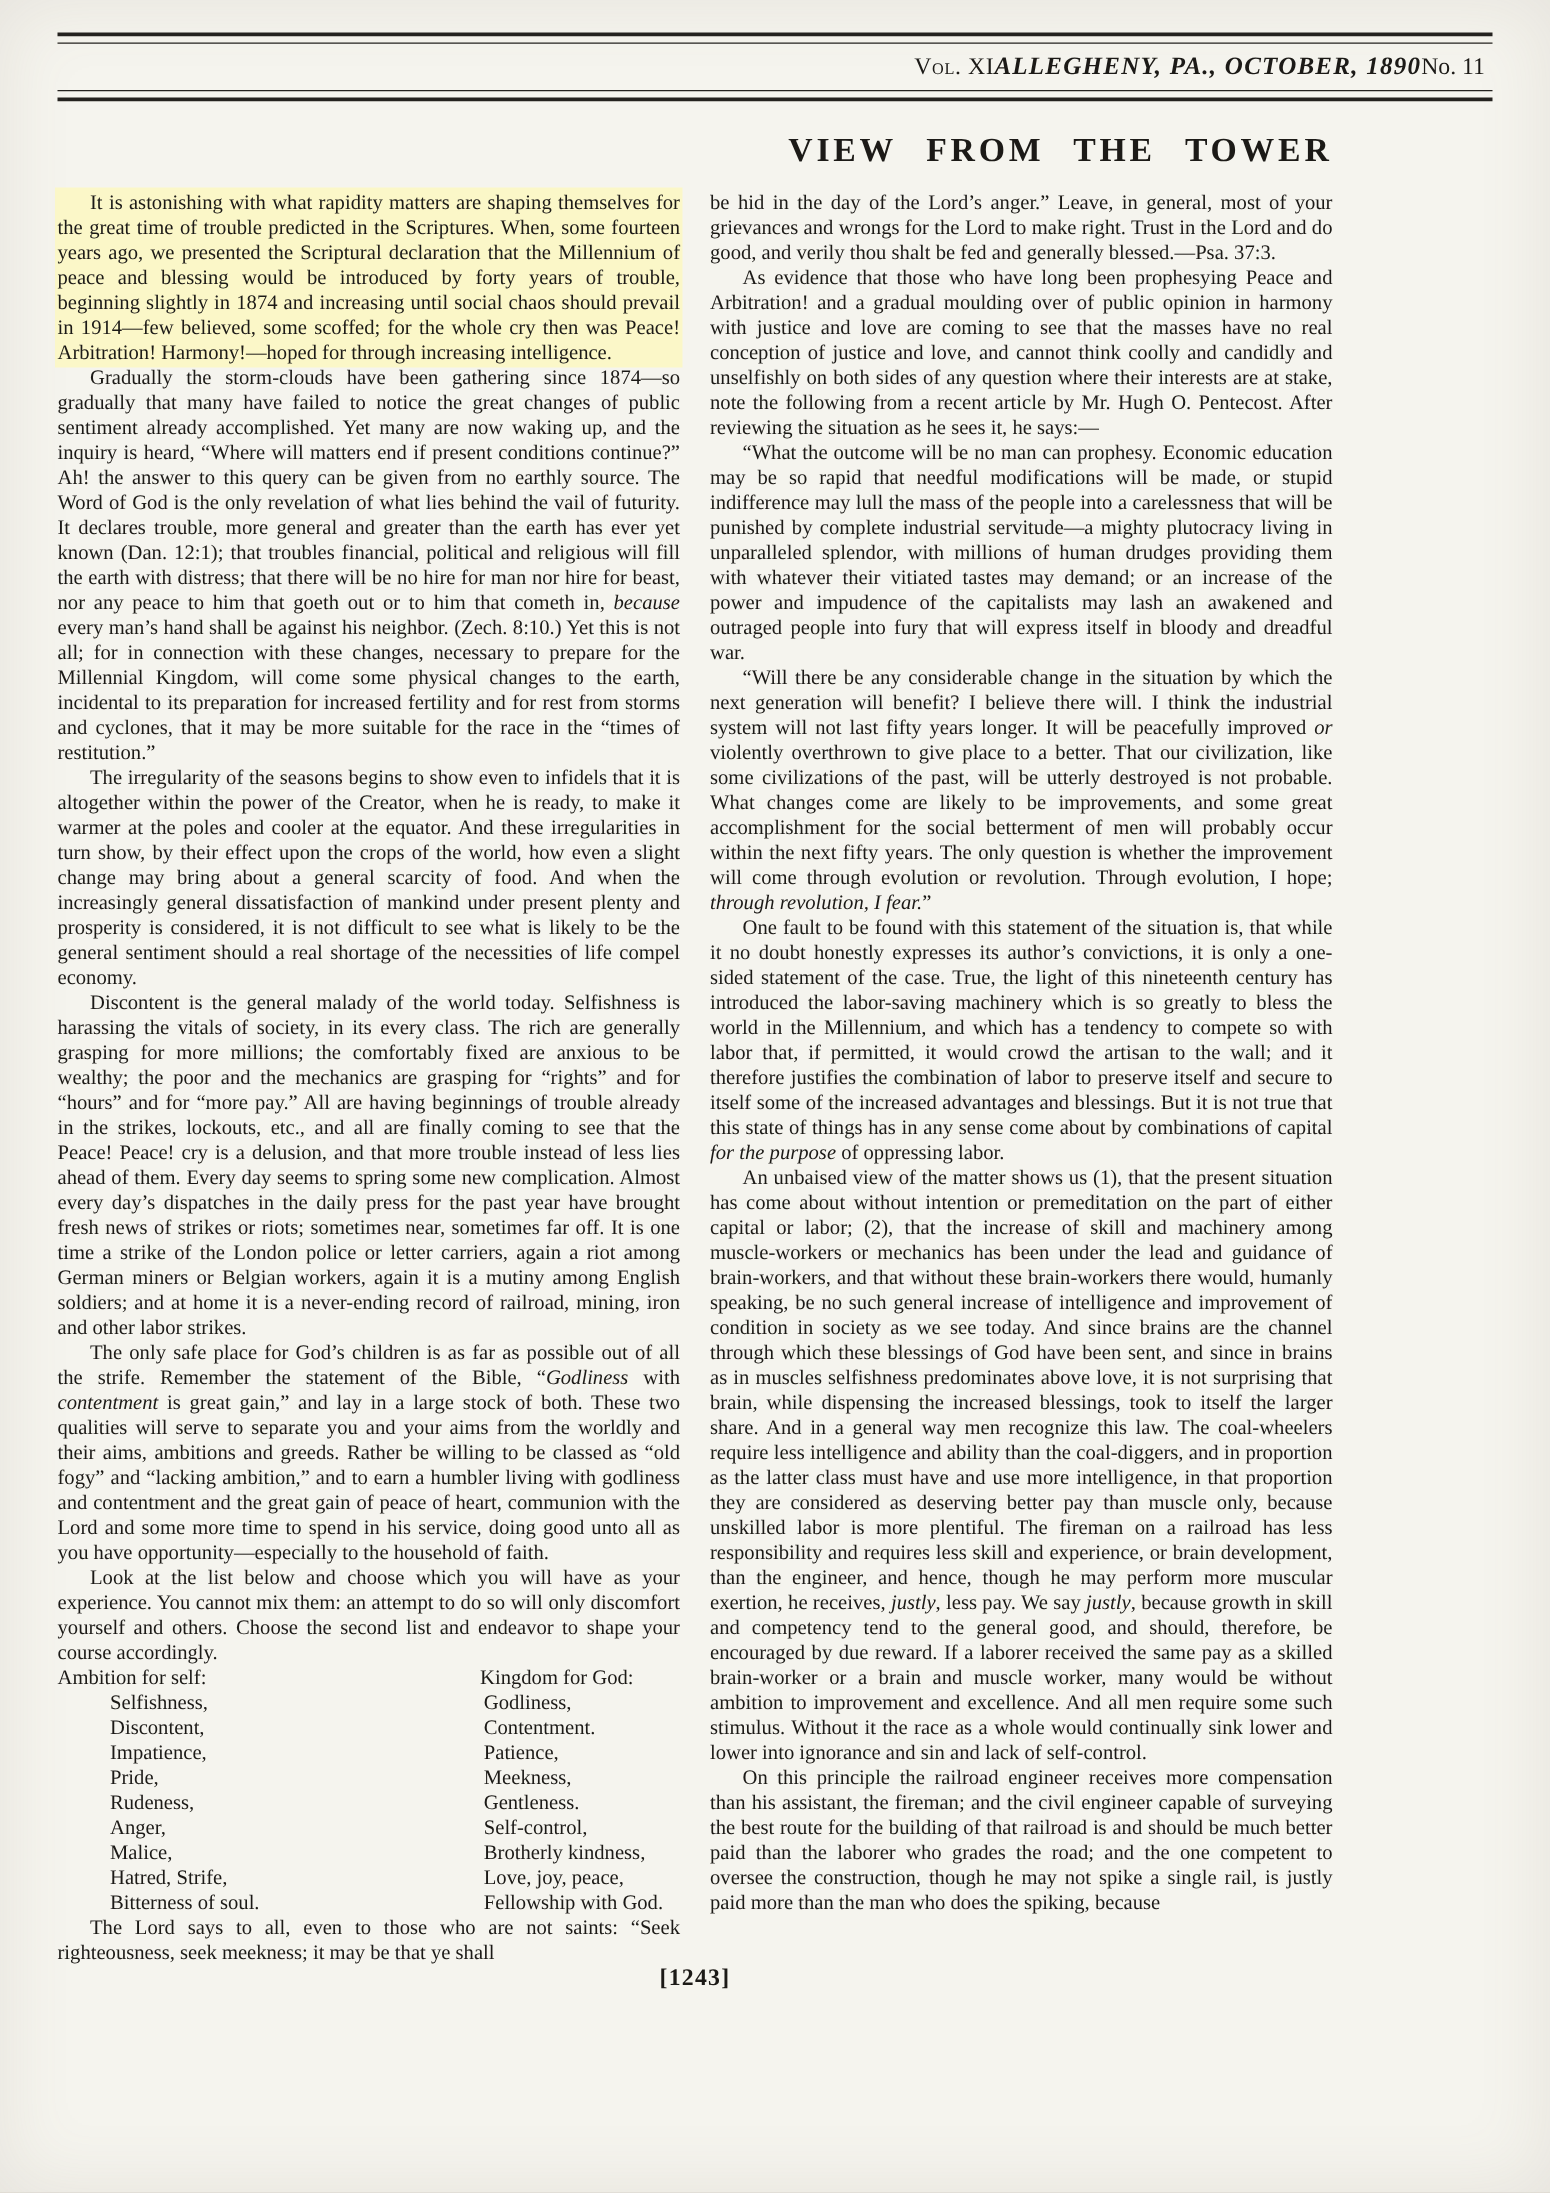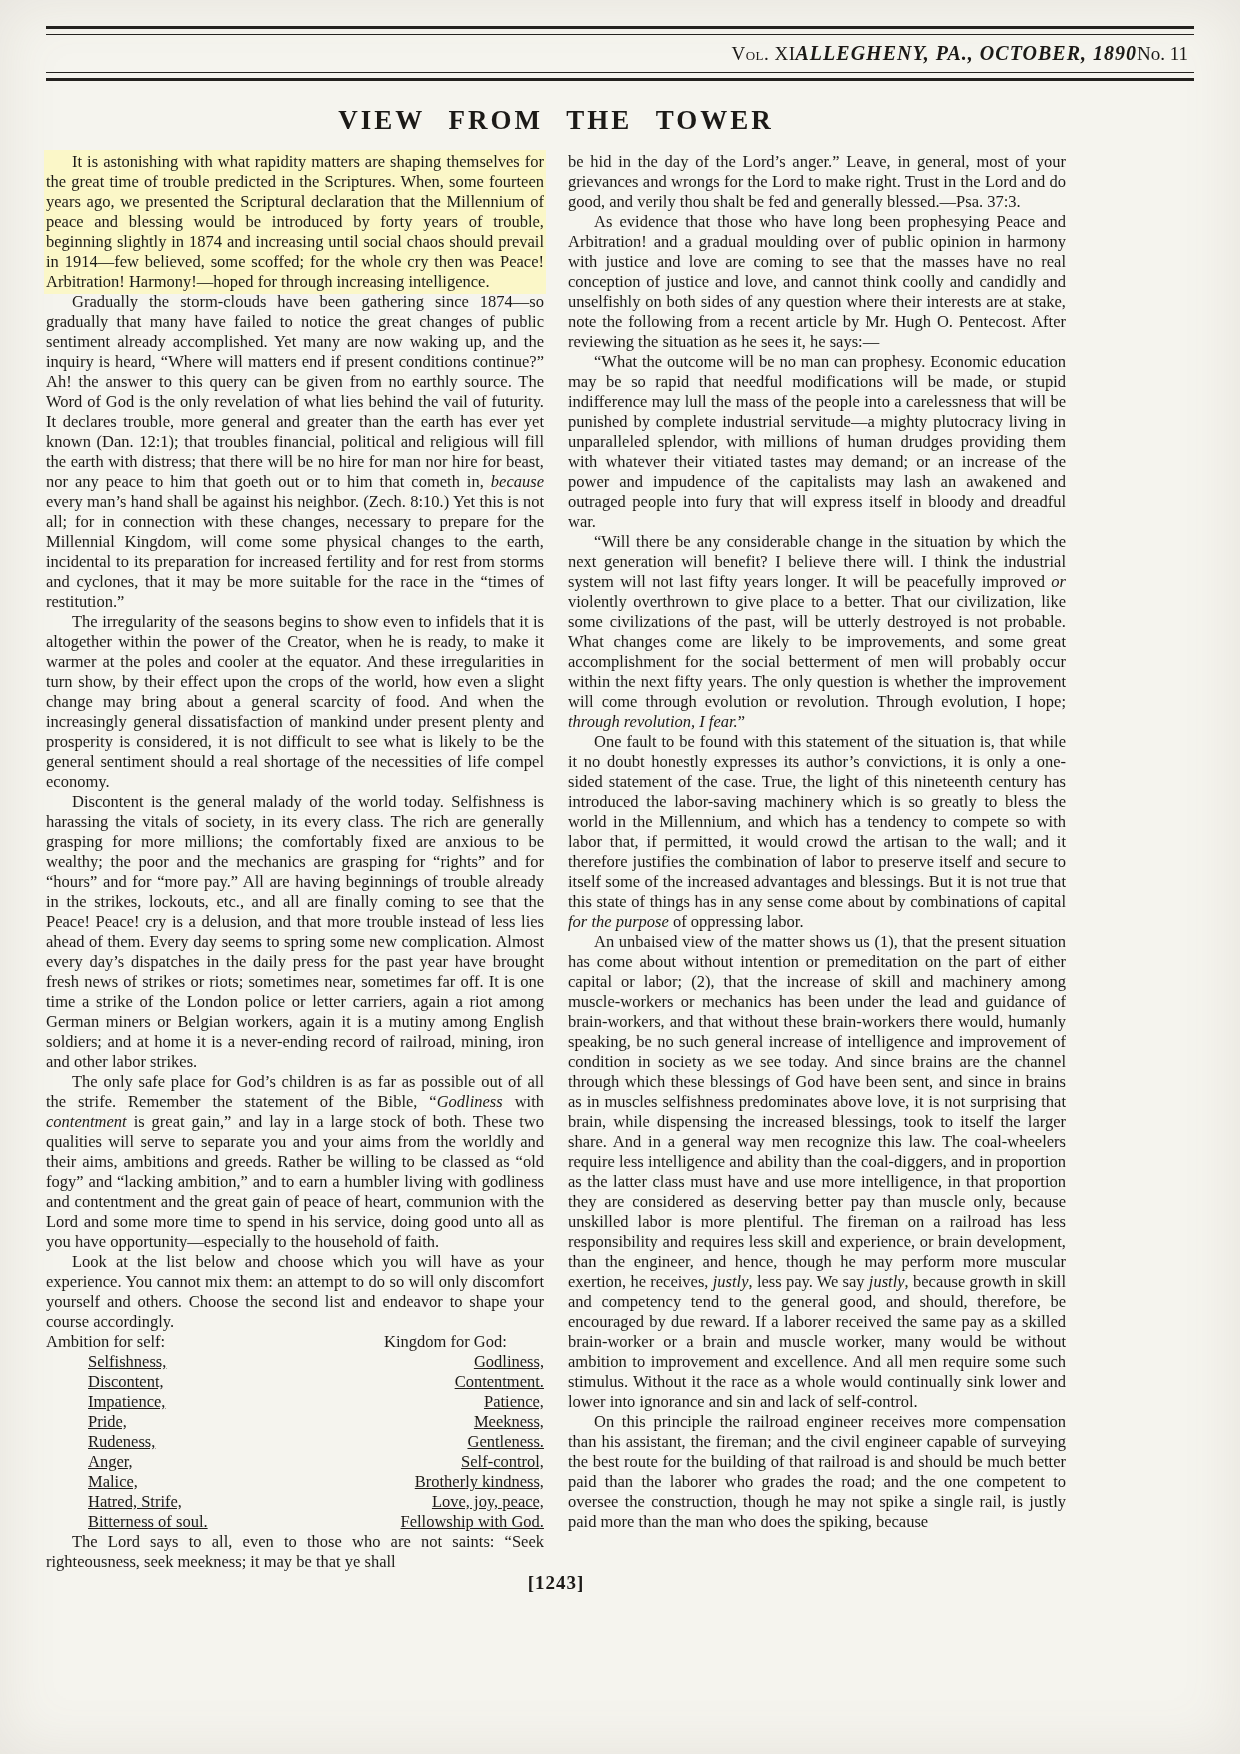--- a/index.html
+++ b/index.html
@@ -20,39 +20,39 @@
   .double-rule-bottom{height:5px;border-top:1px solid #24221f;border-bottom:3px solid #24221f;width:1148px;}
   .masthead-row{
     display:flex;justify-content:flex-end;align-items:baseline;
     width:1148px;padding:7px 6px;box-sizing:border-box;
   }
   .masthead-vol{font-size:19px;font-variant:small-caps;letter-spacing:.5px;}
   .masthead-center{font-size:20px;font-weight:700;letter-spacing:1px;font-style:italic;}
   .masthead-no{font-size:19px;}
   
   .article-title{
-    width:1020px;text-align:center;
+    width:1020px;text-align:right;
     font-size:27px;font-weight:700;
     letter-spacing:3px;word-spacing:14px;
     margin:24px 0 16px 0;
   }
   
   .columns{display:flex;width:1020px;gap:24px;}
   .col{width:498px;font-size:16.5px;line-height:20px;text-align:justify;}
   .col p{margin:0;text-indent:26px;}
   .col p.no-indent{text-indent:0;}
   .col p.hl{background:#fbf7c8;box-shadow:0 0 0 2px #fbf7c8;}
   
   .amb-list{display:flex;width:100%;}
   .amb-col-left{width:338px;flex:none;}
   .amb-col-right{flex:1;}
   .amb-header{text-indent:0 !important;}
   .amb-col-left .amb-item{padding-left:42px;}
-  .amb-col-right .amb-item{padding-left:3px;text-align:right;}
-  .amb-item{text-indent:0 !important;text-align:left;text-decoration:underline;}
+  .amb-col-right .amb-item{padding-left:3px;}
+  .amb-item{text-indent:0 !important;text-align:left;}
   
   .page-number{
     width:1020px;text-align:center;
     font-size:19px;font-weight:700;
     letter-spacing:1px;
   }
   i{font-style:italic;}
 </style>
 </head>
 <body>

